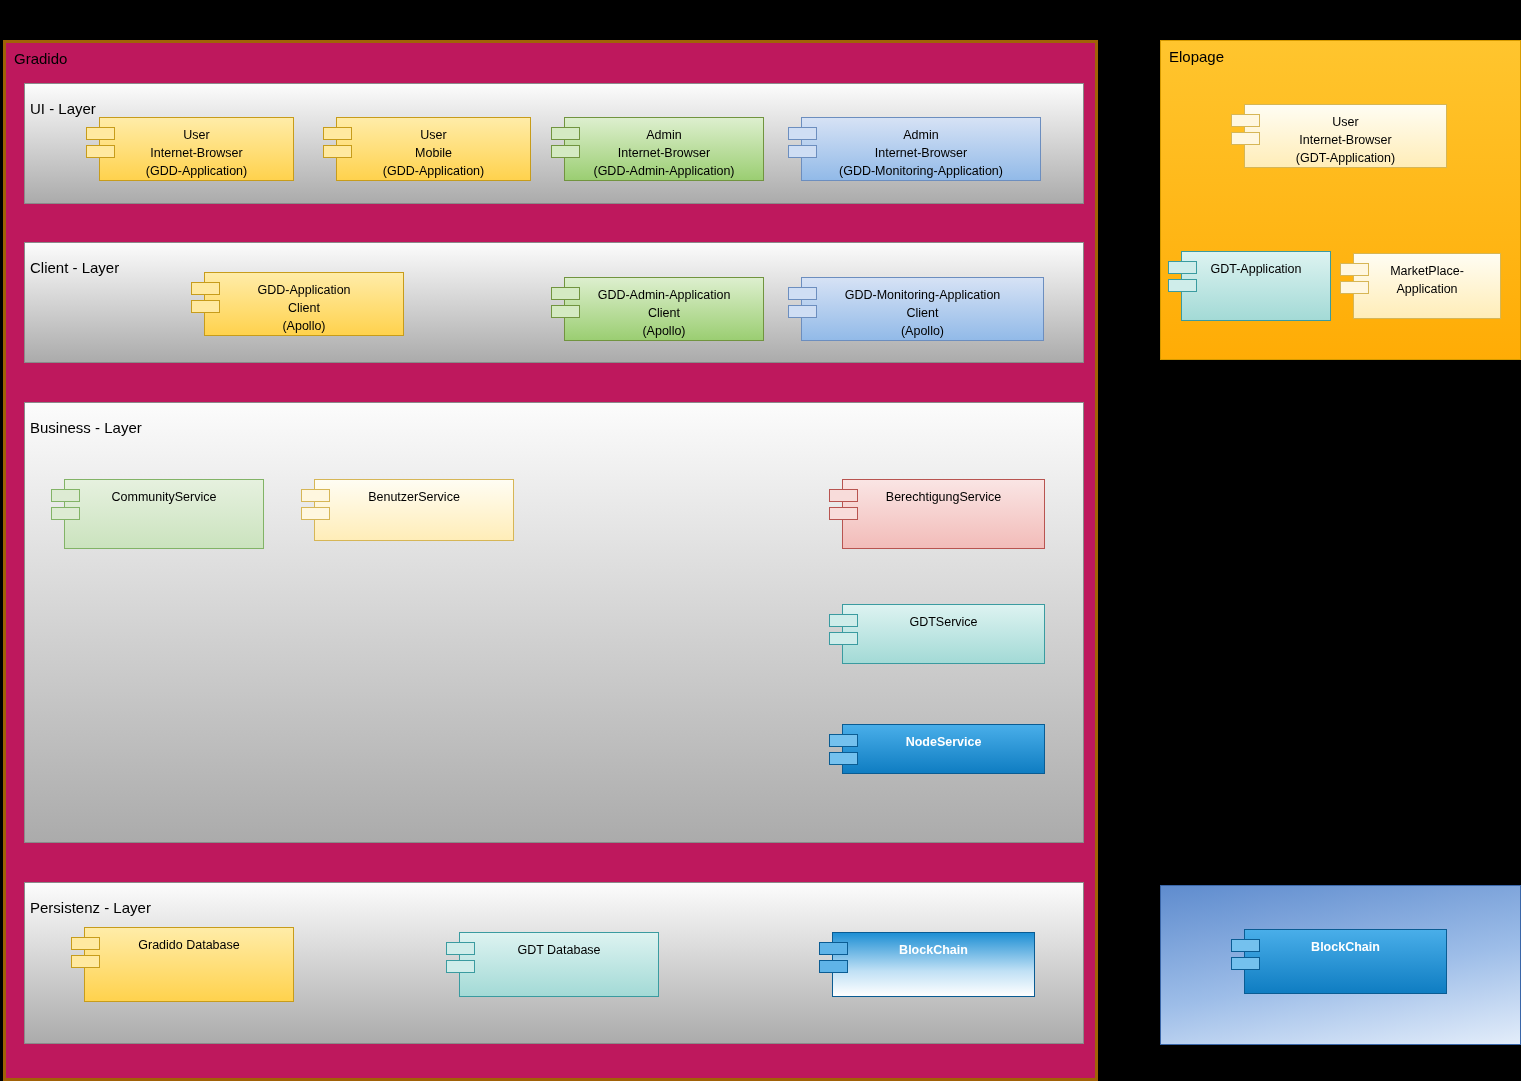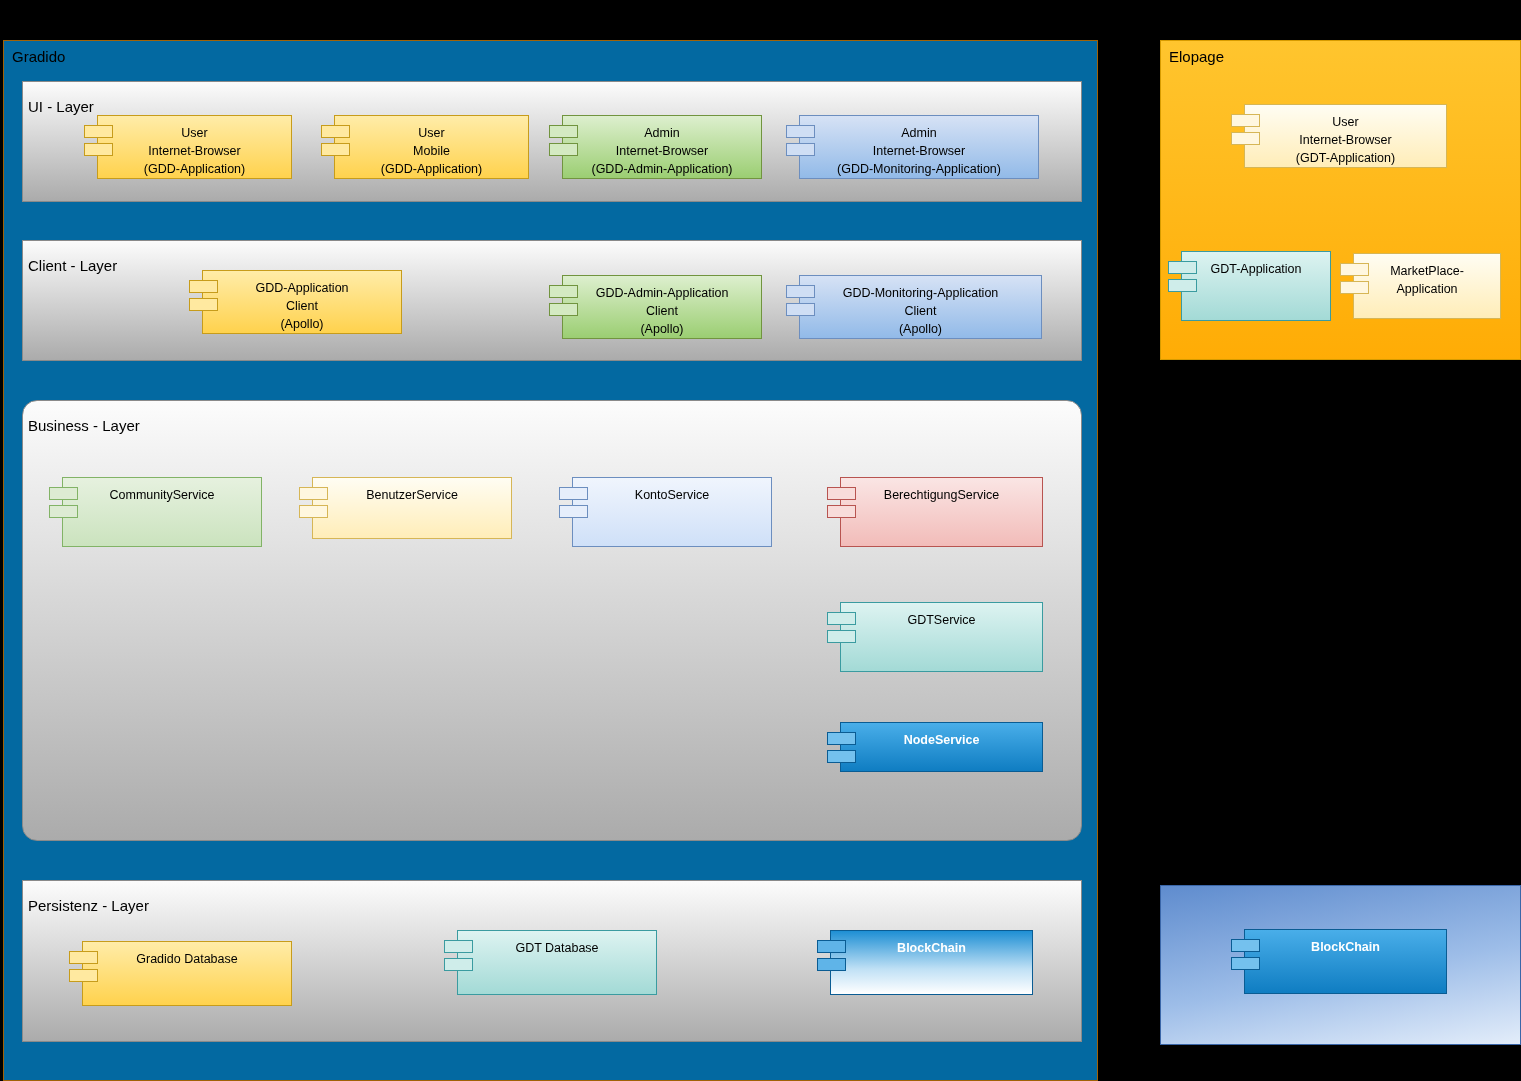--- a/index.html
+++ b/index.html
@@ -4,37 +4,37 @@
 <style>
   html,body{margin:0;padding:0;background:#000;}
   .stage{position:relative;width:1521px;height:1081px;background:#000;
          font-family:"Liberation Sans",sans-serif;overflow:hidden;}
 
   
   .container-box{position:absolute;box-sizing:border-box;}
   .box-title{font-size:15px;color:#000;padding:7px 0 0 8px;}
 
   .gradido{left:3px;top:40px;width:1095px;height:1041px;
-           background:#0369a1;border:1px solid #a16207;}
+           background:#be185d;border:3px solid #a16207;}
   .elopage{left:1160px;top:40px;width:361px;height:320px;
            background:linear-gradient(180deg,#FFC52E 0%,#FFAC05 100%);
            border:1px solid #D79B00;}
   .iota{left:1160px;top:885px;width:361px;height:160px;
         background:linear-gradient(170deg,#5F8CCE 0%,#9DBDE8 55%,#E3EDFA 100%);
         border:1px solid #3A66A8;}
 
   
   .layer{position:absolute;box-sizing:border-box;
          background:linear-gradient(180deg,#FCFCFC 0%,#ABABAB 100%);
          border:1px solid #8A8A8A;}
   .layer-title{font-size:15px;color:#000;padding:16px 0 0 5px;}
 
   .ui-layer{left:18px;top:40px;width:1060px;height:121px;}
   .client-layer{left:18px;top:199px;width:1060px;height:121px;}
-  .business-layer{left:18px;top:359px;width:1060px;height:441px;border-radius:15px;}
+  .business-layer{left:18px;top:359px;width:1060px;height:441px;}
   .persistenz-layer{left:18px;top:839px;width:1060px;height:162px;}
 
   
   .cmp{position:absolute;border:1px solid;box-sizing:border-box;}
   .cmp-label{width:100%;box-sizing:border-box;padding:8px 4px 0 4px;text-align:center;
              font-size:12.5px;line-height:1.45;color:#000;white-space:pre-line;}
   .tab{position:absolute;left:-14px;width:27px;height:11px;border:1px solid;}
   .tab.t1{top:9px;}
   .tab.t2{top:27px;}
 
@@ -152,50 +152,45 @@
         <span class="tab t2"></span>
         <div class="cmp-label">CommunityService</div>
       </div>
 
       <div class="cmp c-lightyellow" style="left:289px;top:76px;width:200px;height:62px">
         <span class="tab t1"></span>
         <span class="tab t2"></span>
         <div class="cmp-label">BenutzerService</div>
       </div>
 
-      <div class="cmp c-lightblue" style="left:549px;top:76px;width:200px;height:70px">
-        <span class="tab t1"></span>
-        <span class="tab t2"></span>
-        <div class="cmp-label">KontoService</div>
-      </div>
 
       <div class="cmp c-pink" style="left:817px;top:76px;width:203px;height:70px">
         <span class="tab t1"></span>
         <span class="tab t2"></span>
         <div class="cmp-label">BerechtigungService</div>
       </div>
 
 
-      <div class="cmp c-teal" style="left:817px;top:201px;width:203px;height:70px">
+      <div class="cmp c-teal" style="left:817px;top:201px;width:203px;height:60px">
         <span class="tab t1"></span>
         <span class="tab t2"></span>
         <div class="cmp-label">GDTService</div>
       </div>
 
       <div class="cmp c-brightblue" style="left:817px;top:321px;width:203px;height:50px">
         <span class="tab t1"></span>
         <span class="tab t2"></span>
         <div class="cmp-label">NodeService</div>
       </div>
     </div>
 
     <div class="layer persistenz-layer">
       <div class="layer-title">Persistenz - Layer</div>
 
-      <div class="cmp c-yellow" style="left:59px;top:60px;width:210px;height:65px">
+      <div class="cmp c-yellow" style="left:59px;top:44px;width:210px;height:75px">
         <span class="tab t1"></span>
         <span class="tab t2"></span>
         <div class="cmp-label">Gradido Database</div>
       </div>
 
       <div class="cmp c-teal" style="left:434px;top:49px;width:200px;height:65px">
         <span class="tab t1"></span>
         <span class="tab t2"></span>
         <div class="cmp-label">GDT Database</div>
       </div>

